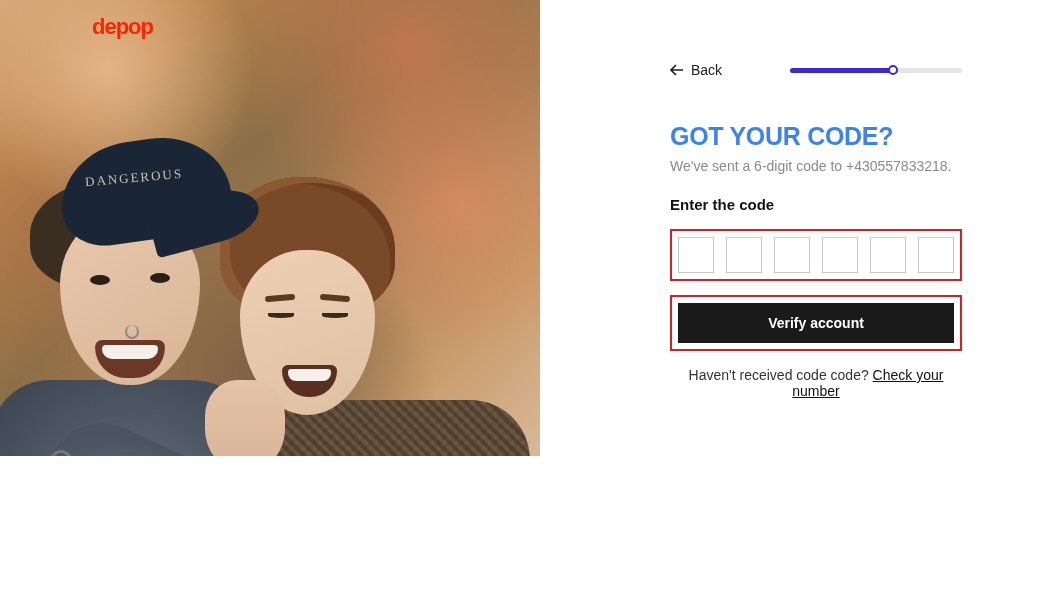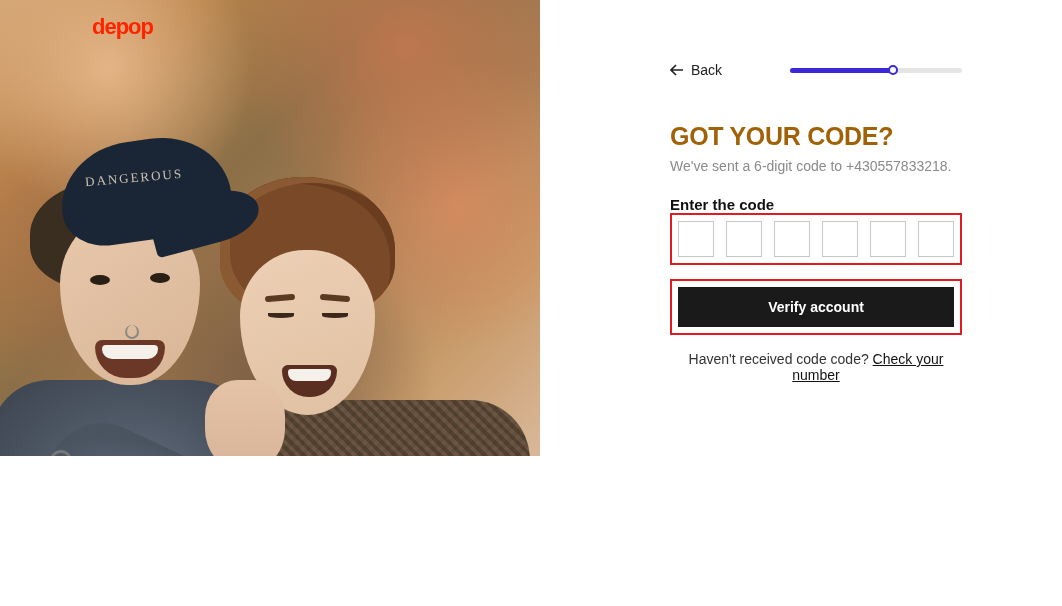--- a/index.html
+++ b/index.html
@@ -265,31 +265,31 @@
       height: 10px;
       background: #fff;
       border: 2px solid #3b29d6;
       border-radius: 50%;
     }
     .heading {
       font-size: 25px;
       font-weight: 900;
       letter-spacing: -0.3px;
       margin-bottom: 7px;
-      color: #a16207;
+      color: #3b82f6;
     }
     .subtext {
       font-size: 14px;
       color: #8a8a8a;
       margin-bottom: 22px;
     }
     .field-label {
       font-size: 15px;
       font-weight: 700;
-      margin-bottom: 0;
+      margin-bottom: 16px;
       color: #111;
     }
     .highlight-box {
       border: 2px solid #e11b22;
       padding: 6px;
       margin-bottom: 14px;
       text-decoration: underline;
     }
     .code-inputs {
       display: flex;

